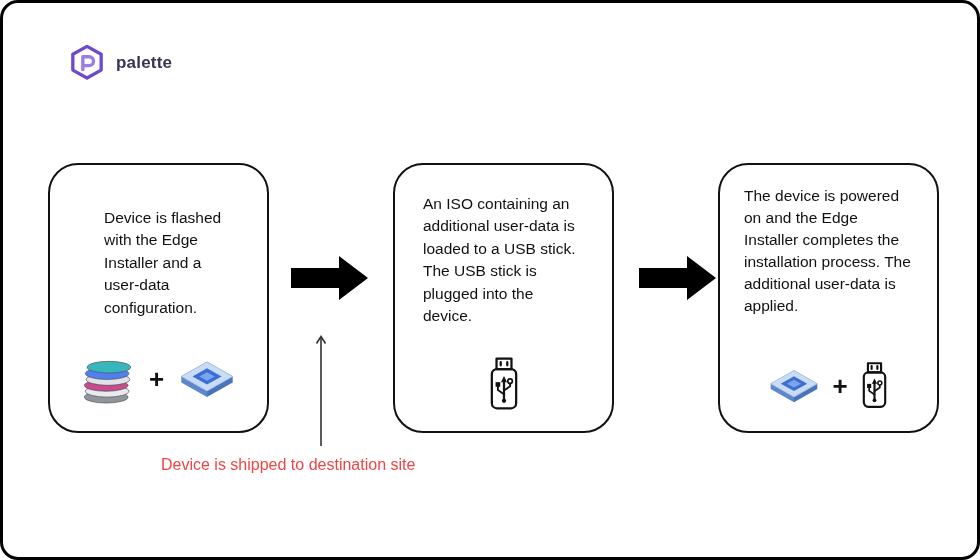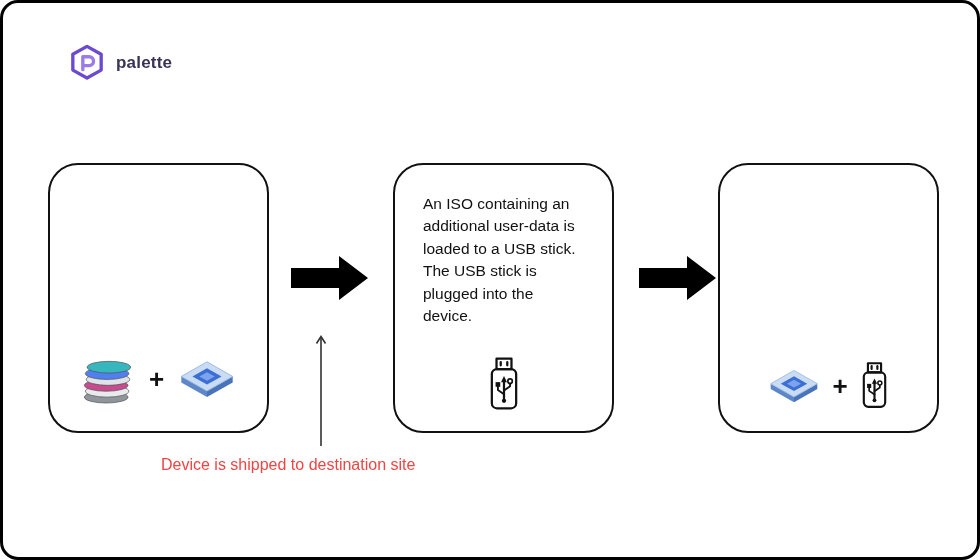--- a/index.html
+++ b/index.html
@@ -70,20 +70,21 @@
     <span>
       <svg width="40" height="40" viewBox="0 0 48 48">
         <path d="M24 4 L41 13.5 V32.5 L24 42 L7 32.5 V13.5 Z" fill="none" stroke="#6C4AD0" stroke-width="4" stroke-linejoin="round"></path>
         <path d="M19 32 V16.5 h7.5 a5.3 5.3 0 0 1 0 10.6 H19" fill="none" stroke="#9b7be8" stroke-width="4" stroke-linecap="round" stroke-linejoin="round"></path>
       </svg>
     </span>
     <span class="logo-text">palette</span>
   </div>
 
   <div class="step-box" id="box1">
+    <div class="step-text">Device is flashed with the Edge Installer and a user-data configuration.</div>
     <div class="icon-row">
       <span>
         <svg width="58" height="56" viewBox="0 0 64 60">
           <g stroke="#555" stroke-width="0.8">
             <ellipse cx="30" cy="50" rx="24" ry="6.5" fill="#8f959b"></ellipse>
             <ellipse cx="31" cy="43.5" rx="24" ry="6.5" fill="#e8eaed"></ellipse>
             <ellipse cx="30" cy="37" rx="24" ry="6.5" fill="#c74b8e"></ellipse>
             <ellipse cx="32" cy="30.5" rx="24" ry="6.5" fill="#dfe3e8"></ellipse>
             <ellipse cx="31" cy="24" rx="24" ry="6.5" fill="#4f7ff0"></ellipse>
             <ellipse cx="33" cy="17" rx="24" ry="6.5" fill="#37b6bd"></ellipse>
@@ -130,20 +131,21 @@
     </div>
   </div>
 
   <div class="flow-arrow" id="arrow2">
     <svg width="78" height="46" viewBox="0 0 78 46">
       <polygon points="0,13 48,13 48,1 77,23 48,45 48,33 0,33" fill="#000"></polygon>
     </svg>
   </div>
 
   <div class="step-box" id="box3">
+    <div class="step-text">The device is powered on and the Edge Installer completes the installation process. The additional user-data is applied.</div>
     <div class="icon-row">
       <span>
         <svg width="56" height="44" viewBox="0 0 72 56">
           <path d="M6 25 L6 32 L36 49 L36 42 Z" fill="#5d87c8"></path>
           <path d="M66 25 L66 32 L36 49 L36 42 Z" fill="#4a74ba"></path>
           <path d="M36 8 L66 25 L36 42 L6 25 Z" fill="#c9dcf3" stroke="#8fb3e2" stroke-width="1"></path>
           <path d="M36 15.5 L53 25 L36 34.5 L19 25 Z" fill="#3b6fd4"></path>
           <path d="M36 20 L45 25 L36 30 L27 25 Z" fill="#7da3ec"></path>
         </svg>
       </span>

